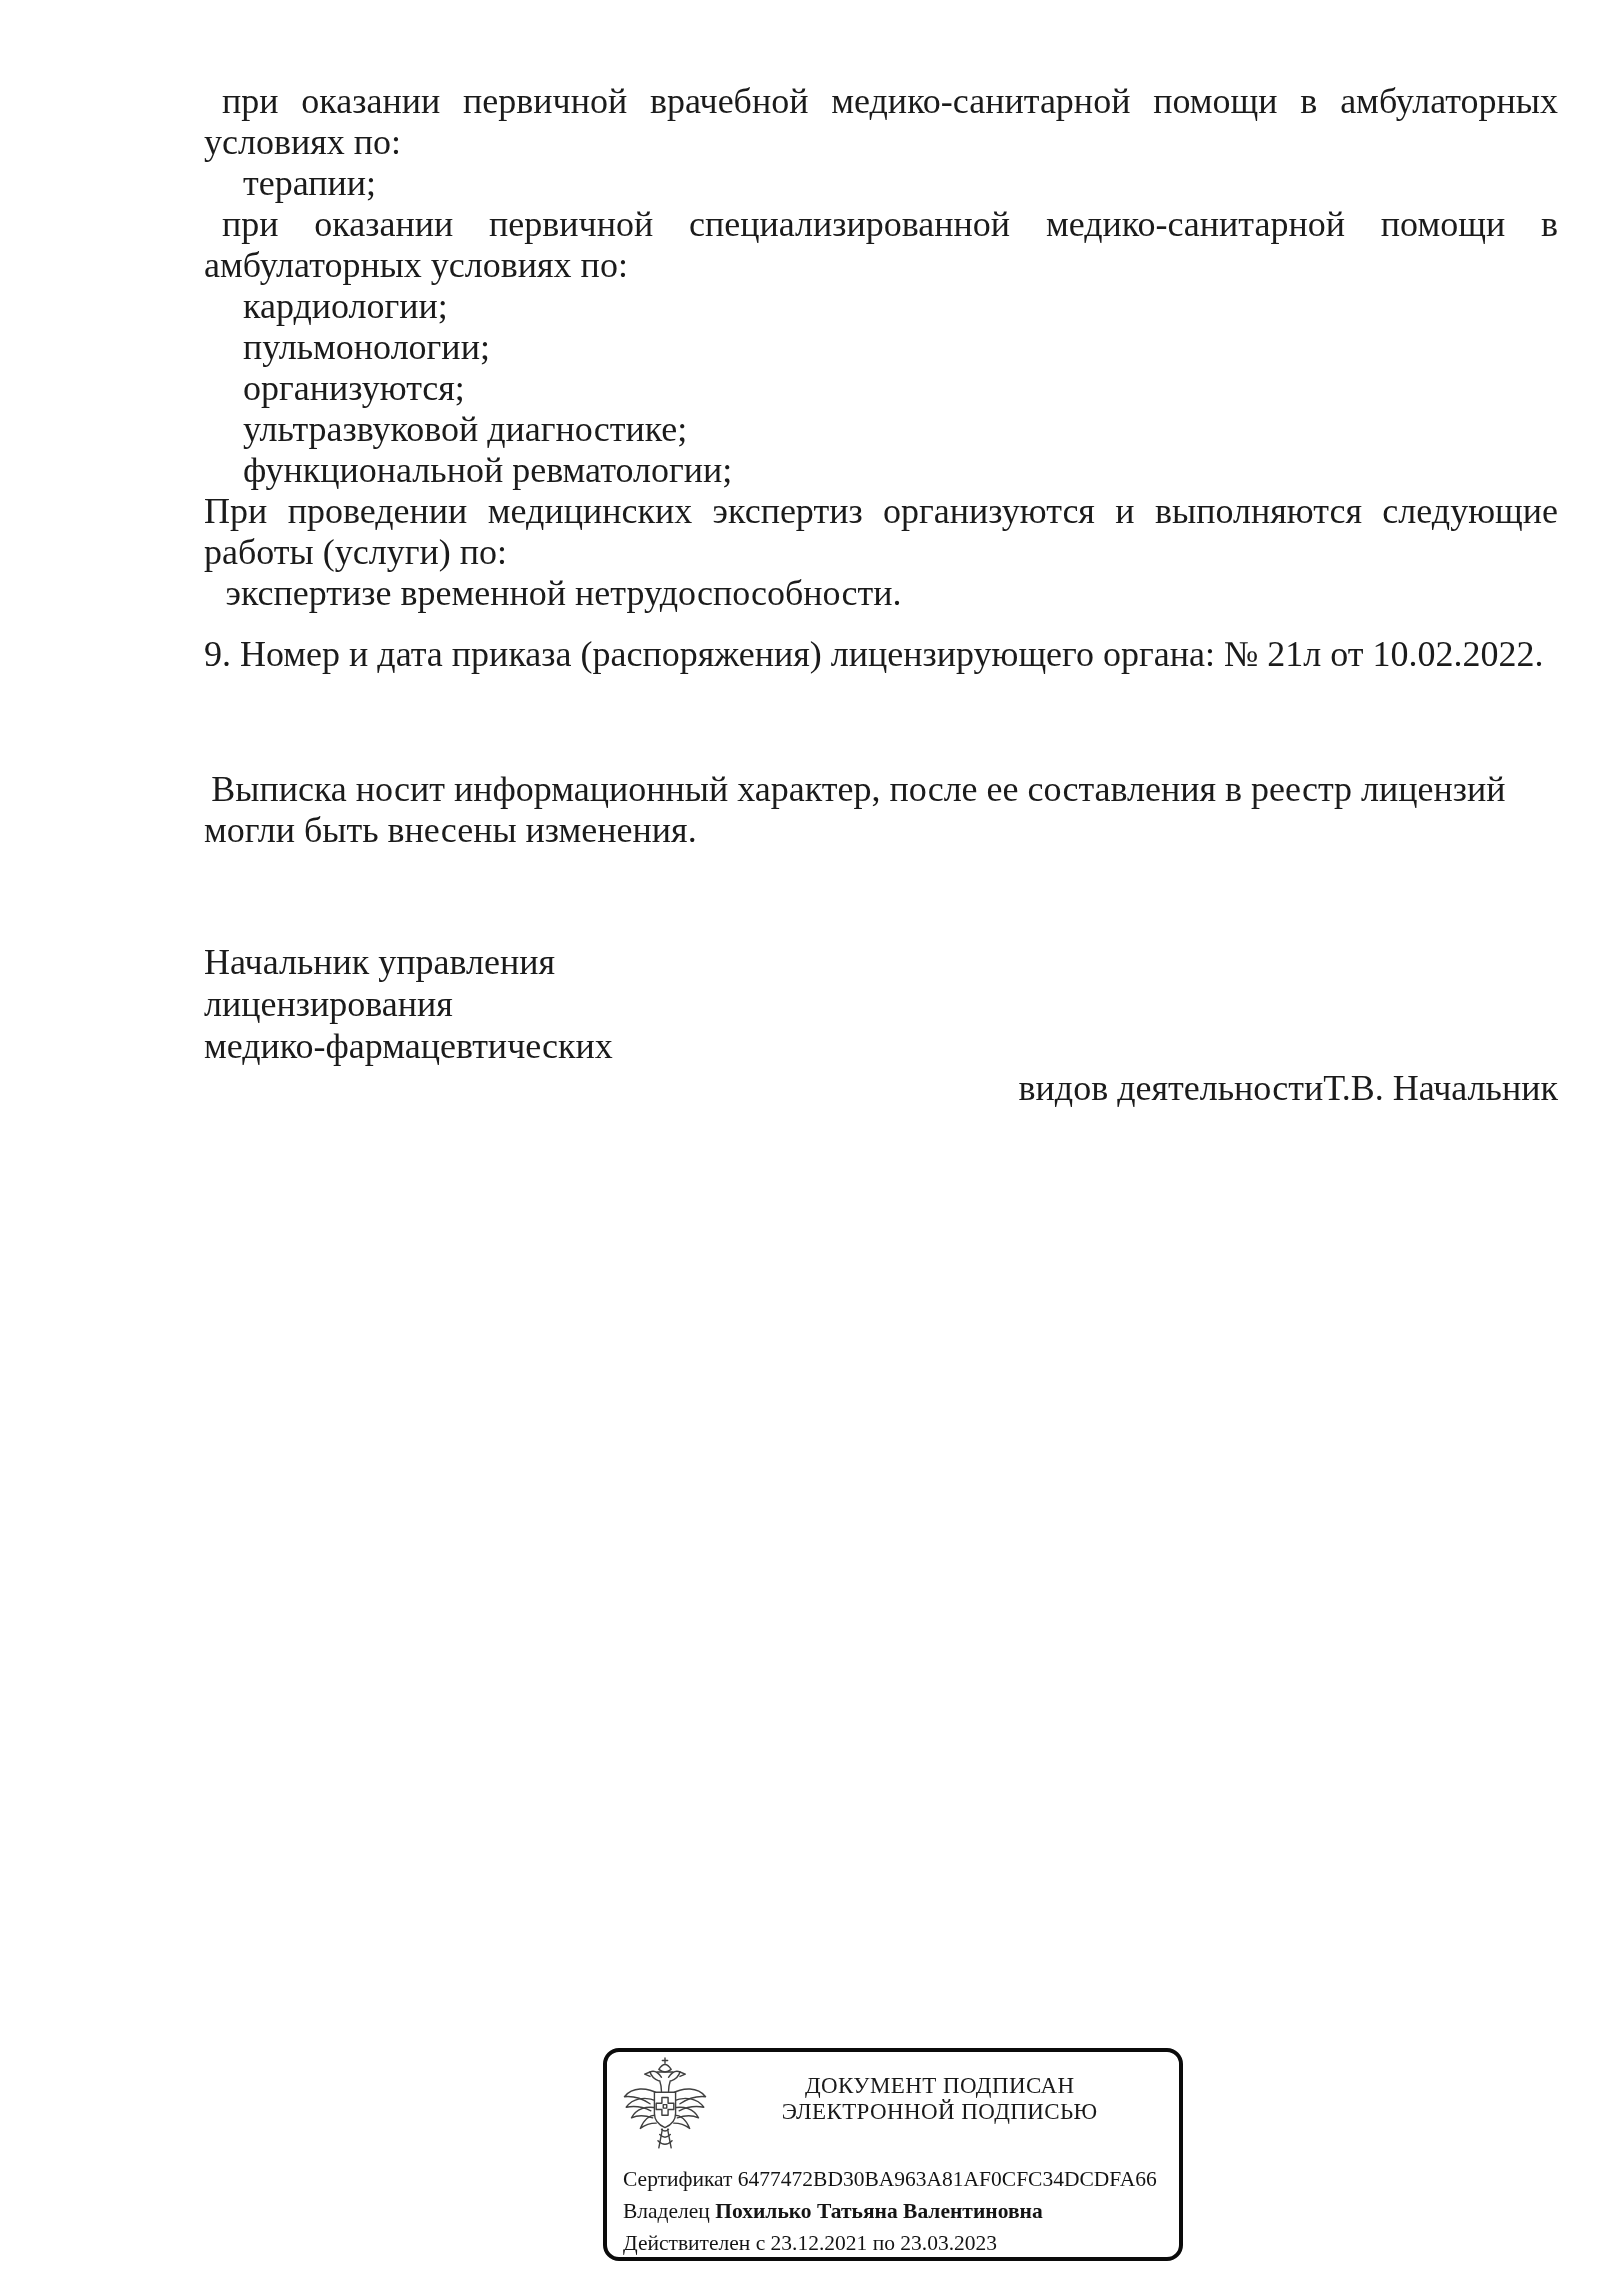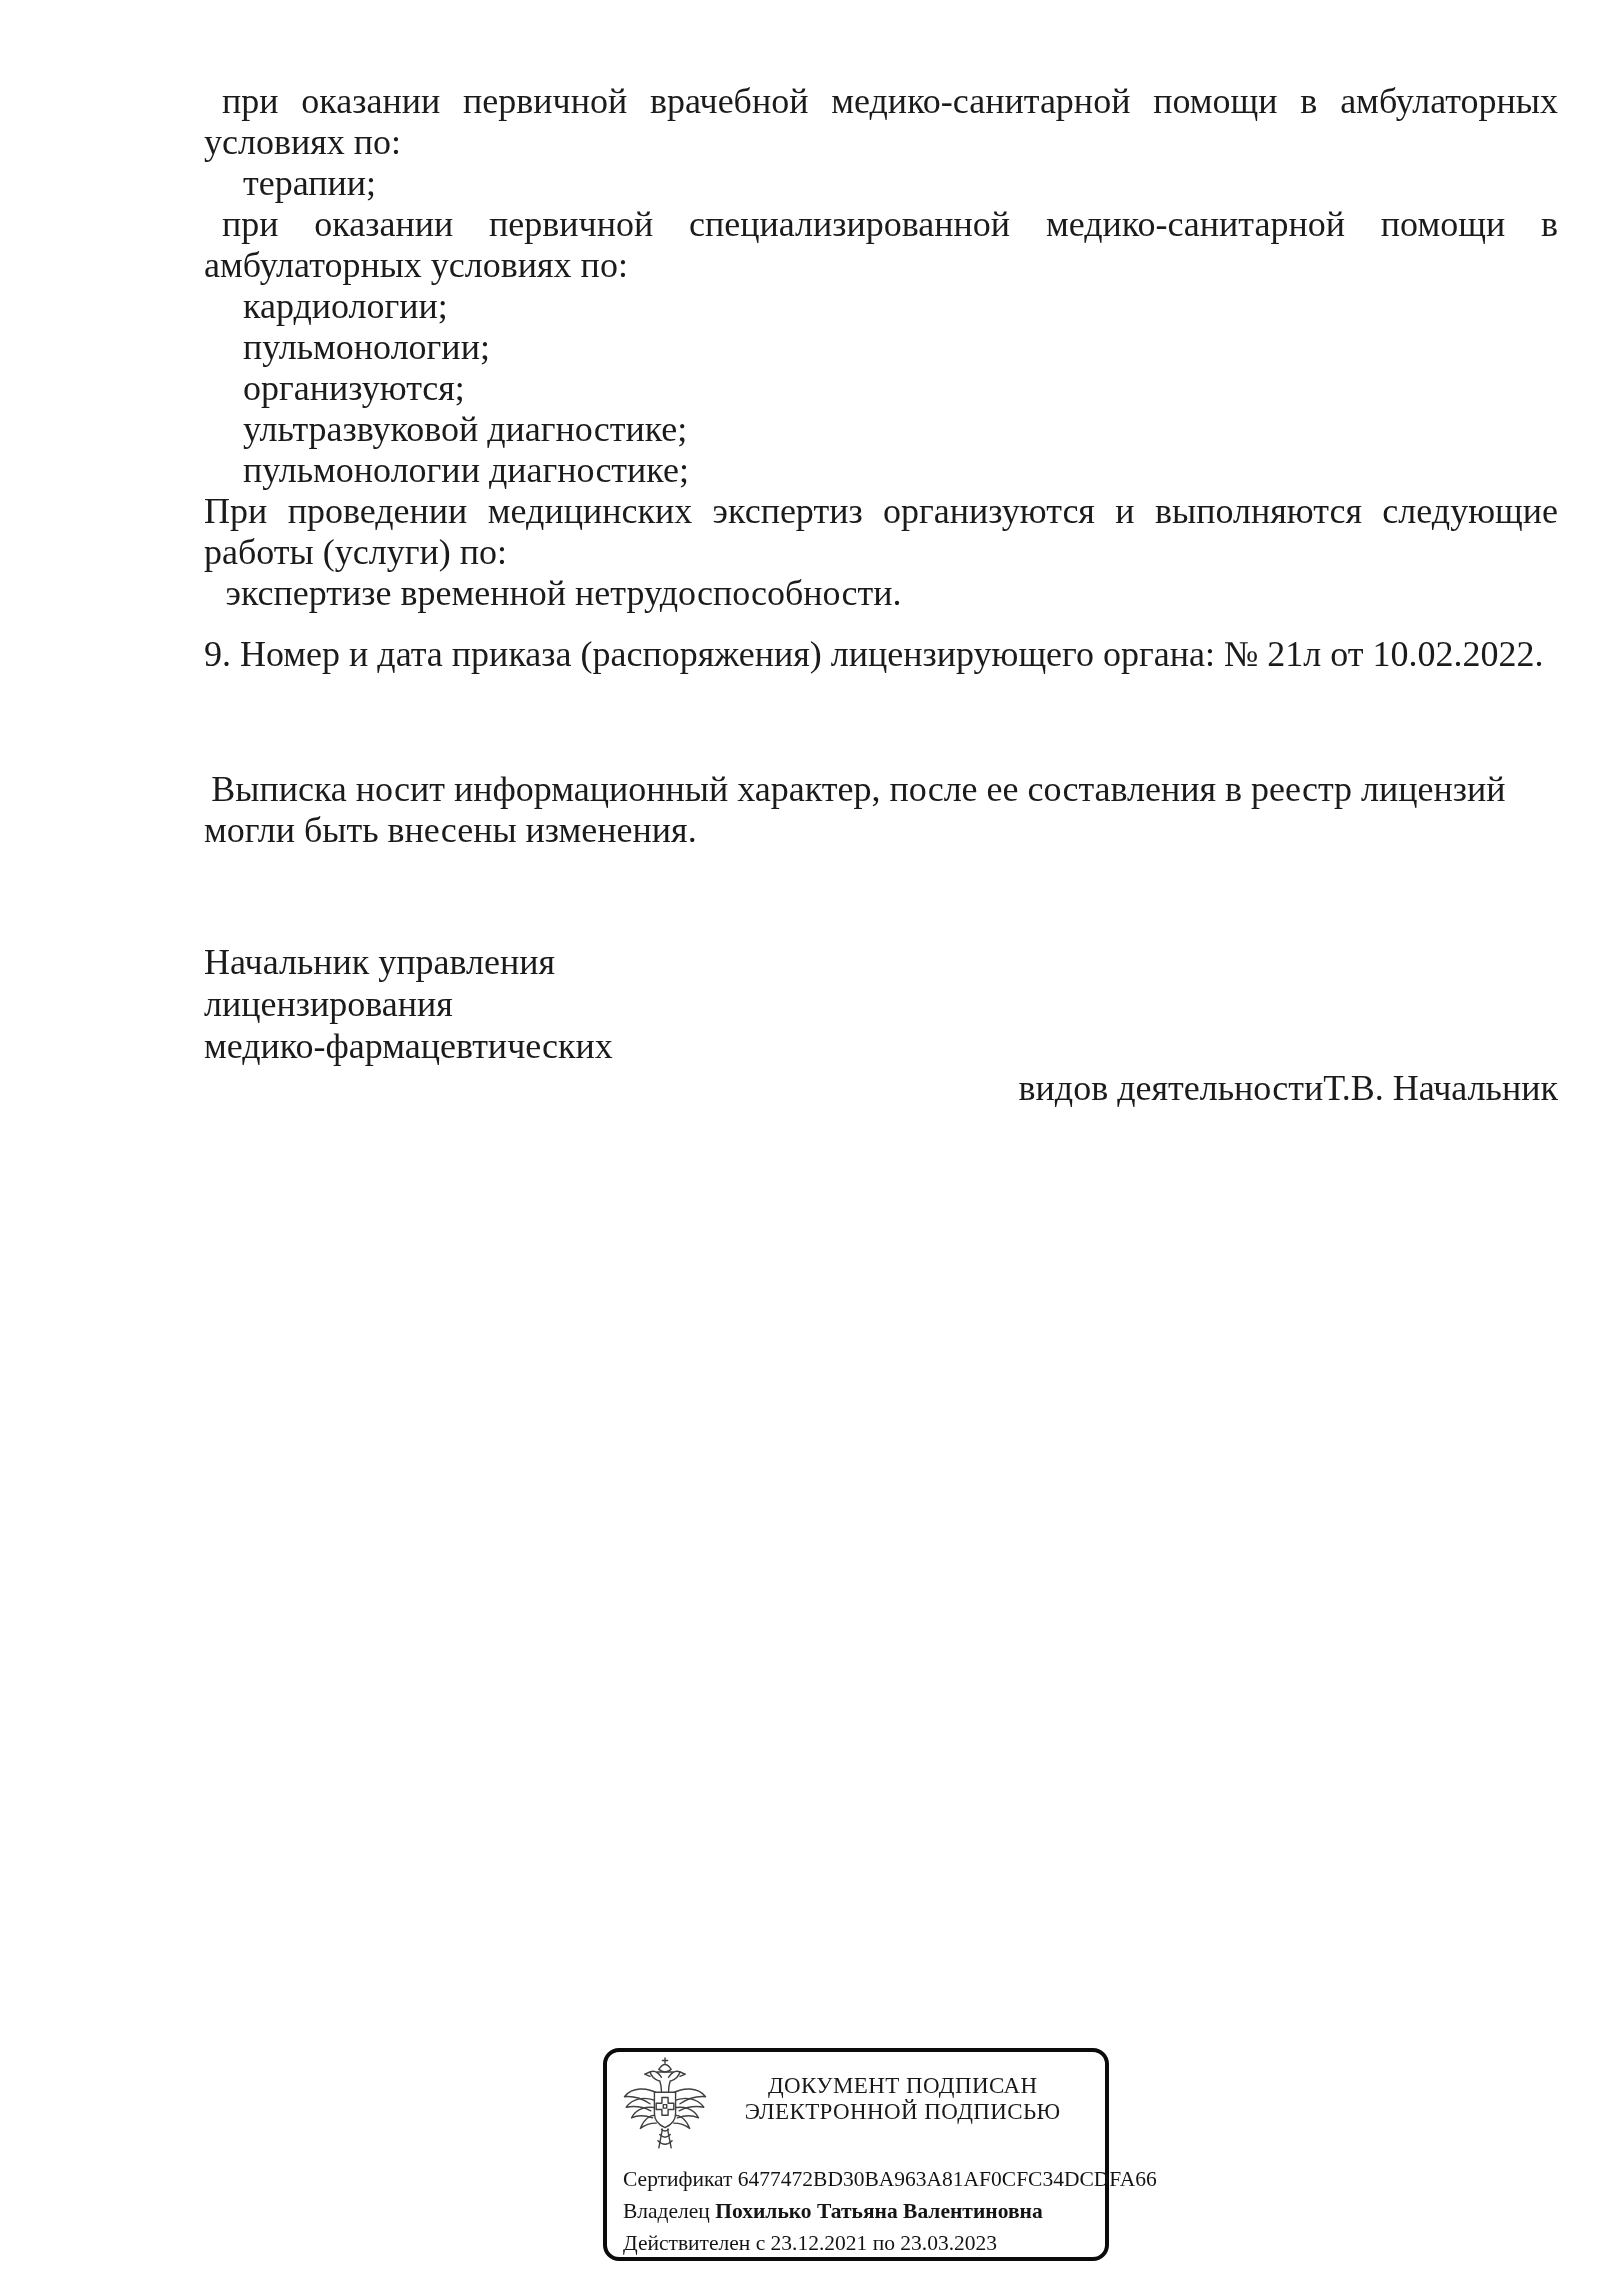--- a/index.html
+++ b/index.html
@@ -33,21 +33,21 @@
   .signature { margin-top:90px; line-height:42px; }
   .sig-last {
     display:flex;
     justify-content:flex-end;
     align-items:baseline;
   }
   
   .stamp {
     position:absolute;
     left:603px; top:2048px;
-    width:506px; height:213px;
+    width:580px; height:213px;
     box-sizing:border-box;
     border:4.5px solid #0b0b0b;
     border-radius:16px;
     background:#ffffff;
   }
   .stamp-top {
     display:flex;
     align-items:flex-start;
     height:100px;
     padding:5.4px 9px 0 12.5px;
@@ -80,21 +80,21 @@
 
     <div class="ln justify ind20">при оказании первичной врачебной медико-санитарной помощи в амбулаторных</div>
     <div class="ln">условиях по:</div>
     <div class="ln ind43">терапии;</div>
     <div class="ln justify ind20">при оказании первичной специализированной медико-санитарной помощи в</div>
     <div class="ln">амбулаторных условиях по:</div>
     <div class="ln ind43">кардиологии;</div>
     <div class="ln ind43">пульмонологии;</div>
     <div class="ln ind43">организуются;</div>
     <div class="ln ind43">ультразвуковой диагностике;</div>
-    <div class="ln ind43">пульмонологии диагностике;</div>
+    <div class="ln ind43">функциональной ревматологии;</div>
     <div class="ln justify">При проведении медицинских экспертиз организуются и выполняются следующие</div>
     <div class="ln">работы (услуги) по:</div>
     <div class="ln ind24">экспертизе временной нетрудоспособности.</div>
 
     <div class="ln item9">9. Номер и дата приказа (распоряжения) лицензирующего органа: № 21л от 10.02.2022.</div>
 
     <div class="note">
       <div class="ln ind8">Выписка носит информационный характер, после ее составления в реестр лицензий</div>
       <div class="ln">могли быть внесены изменения.</div>
     </div>

